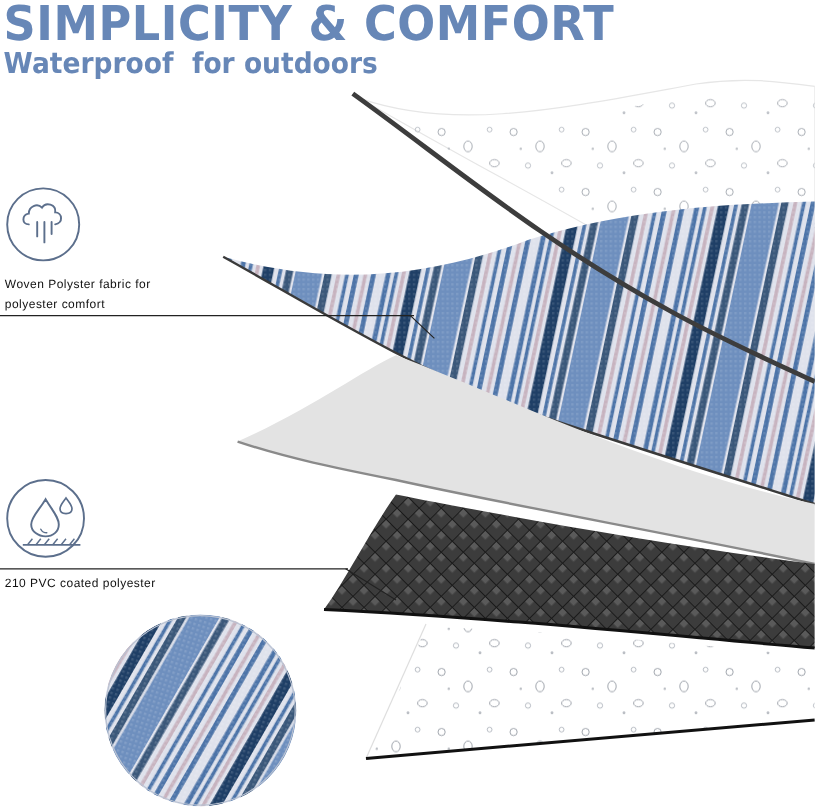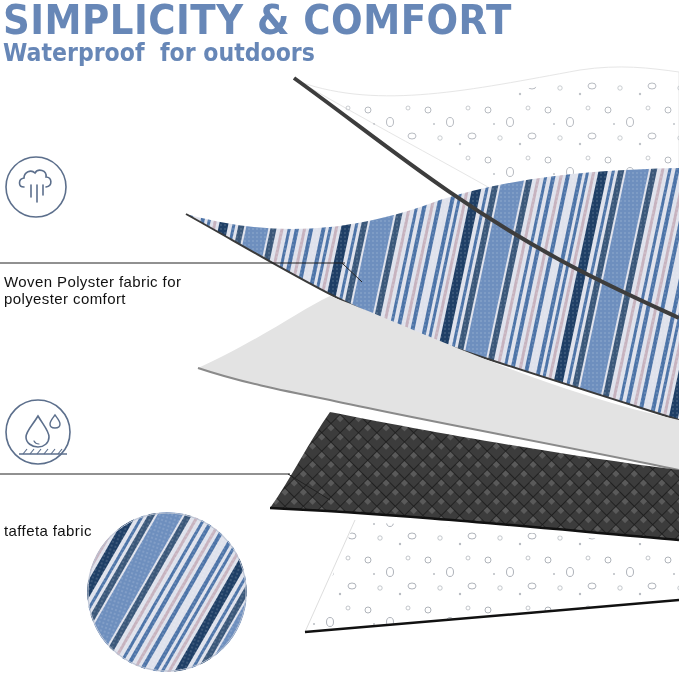--- a/index.html
+++ b/index.html
@@ -1,21 +1,21 @@
 <!DOCTYPE html>
 <html><head>
   <meta charset="utf-8">
   <style>
     html, body { margin: 0; padding: 0; background: #ffffff; }
     body { width: 679px; height: 675px; position: relative; overflow: hidden; font-family: "Liberation Sans", sans-serif; }
     .title { position: absolute; left: 3px; top: -4px; font-family: "DejaVu Sans", sans-serif; font-weight: bold; font-size: 40px; letter-spacing: 0.5px; line-height: 48px; white-space: nowrap; transform: scaleX(0.93); transform-origin: left top; }
     .subtitle { position: absolute; left: 3px; top: 38px; font-family: "DejaVu Sans", sans-serif; font-weight: bold; font-size: 24px; line-height: 30px; white-space: pre; transform: scaleX(0.92); transform-origin: left top; }
     .layers { position: absolute; left: 0; top: 0; width: 679px; height: 675px; }
     .icon-circle { position: absolute; }
-    .feature-label { position: absolute; left: 4px; font-size: 15px; line-height: 17px; color: #111; letter-spacing: 0.4px; margin-top: 44px; }
+    .feature-label { position: absolute; left: 4px; font-size: 10px; line-height: 17px; color: #111; letter-spacing: 0.4px; }
     .swatch { position: absolute; left: 87px; top: 512px; width: 160px; height: 160px; border-radius: 50%; overflow: hidden; }
   </style>
 </head>
 <body>
 
 <svg class="layers" viewBox="0 0 679 675" xmlns="http://www.w3.org/2000/svg">
   <defs>
     <pattern id="stripes" patternUnits="userSpaceOnUse" width="120" height="400" patternTransform="rotate(12)">
       <rect width="120" height="400" fill="#dfe2ec"></rect>
       <rect x="2" width="4" height="400" fill="#4d74a8"></rect>
@@ -116,21 +116,21 @@
   <g stroke="#5c6f8c" stroke-width="1.2">
     <line x1="19" y1="56" x2="23" y2="51"></line>
       <line x1="26" y1="56" x2="30" y2="51"></line>
       <line x1="33" y1="56" x2="37" y2="51"></line>
     <line x1="40" y1="56" x2="44" y2="51"></line>
       <line x1="47" y1="56" x2="51" y2="51"></line>
       <line x1="54" y1="56" x2="58" y2="51"></line>
   </g>
 </svg>
 <div class="feature-label" style="top:478px;">
-  <div>taffeta fabric</div>
+  <div>210 PVC coated polyester</div>
 </div>
 
 <svg class="swatch" width="160" height="160" viewBox="0 0 160 160">
   <g clip-path="url(#swatchClip)">
     <rect width="160" height="160" fill="#dfe2ec"></rect>
     <g transform="rotate(18 80 80)">
       <rect x="-40" y="-40" width="240" height="240" fill="url(#stripes)"></rect>
       <rect x="-40" y="-40" width="240" height="240" fill="url(#checks)" opacity="0.3"></rect>
     </g>
   </g>

